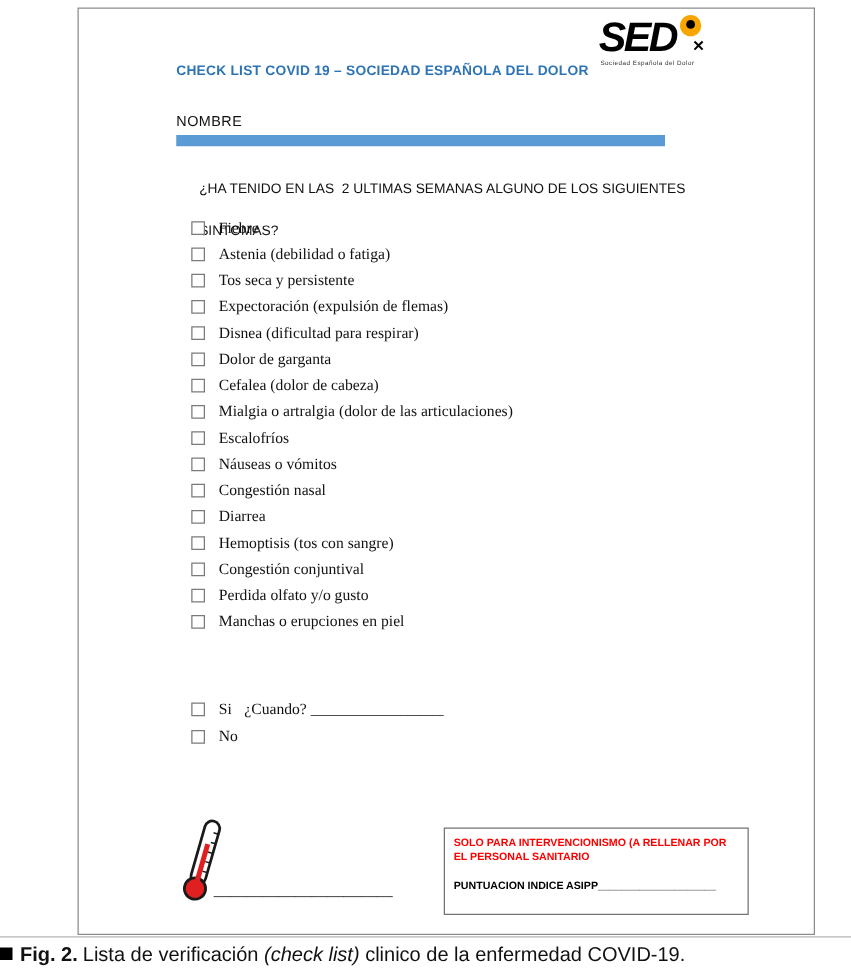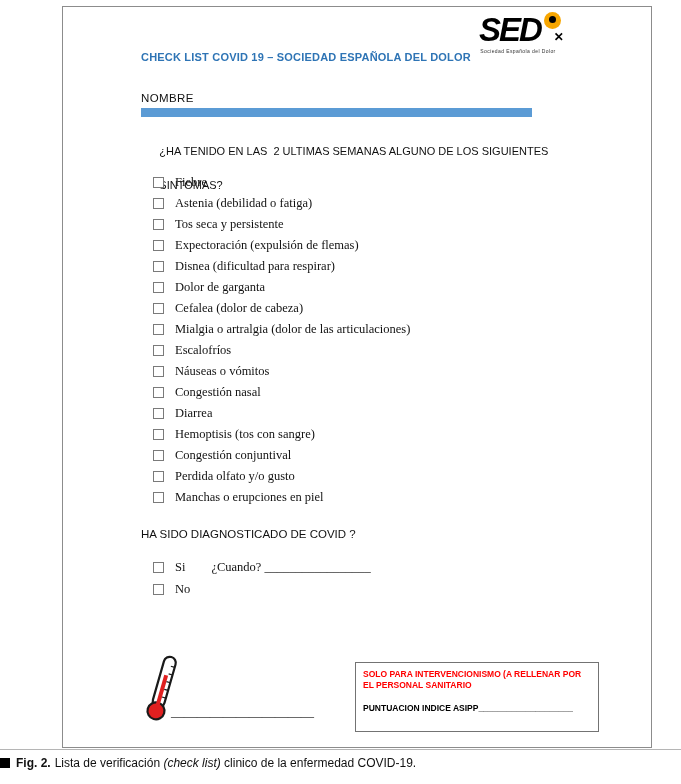--- a/index.html
+++ b/index.html
@@ -61,21 +61,21 @@
   .checkbox {
     width:9px; height:9px; border:1px solid #7a7a7a; background:#fff;
     margin-right:11px; flex:none; display:inline-block;
   }
   .serif { font-family:Liberation Serif, serif; font-size:12.5px; color:#111; }
 
   .diagnosed { position:absolute; left:78px; top:521px; font-size:11.5px; color:#111; }
 
   .yesno { position:absolute; left:90px; top:549px; }
   .yn-row { display:flex; align-items:center; height:22px; }
-  .when { margin-left:26px; white-space:pre; }
+  .when { margin-left:10px; white-space:pre; }
 
   
   .thermometer { position:absolute; left:74px; top:644px; width:52px; height:78px; }
 
   .signature {
     position:absolute; left:108px; top:697px;
     font-family:"Liberation Serif", serif; font-size:13px; white-space:pre;
   }
 
   
@@ -87,21 +87,21 @@
     color:#FF0000; font-weight:700; font-size:8.5px; line-height:11px;
   }
   .red-box-score {
     color:#000; font-weight:700; font-size:8.5px; margin-top:12px;
     white-space:pre;
   }
 
   
   .caption-rule { position:absolute; left:0; top:749px; width:681px; height:1px; background:#b5b5b5; }
   .caption {
-    position:absolute; left:0; top:756px; width:681px; font-size:12px;
+    position:absolute; left:0; top:756px; width:681px; font-size:16px;
     color:#111; display:flex; align-items:flex-start;
   }
   .caption-square { width:10px; height:10px; background:#000; margin:2px 6px 0 0; flex:none; }
   .fig-label { font-weight:700; margin-right:4px; }
   .cap-italic { font-style:italic; }
 </style>
 </head>
 <body>
 
 <div id="page">
@@ -189,21 +189,20 @@
         <div class="symptom-row">
           <span class="checkbox"></span>
           <span class="serif">Perdida olfato y/o gusto</span>
         </div>
         <div class="symptom-row">
           <span class="checkbox"></span>
           <span class="serif">Manchas o erupciones en piel</span>
         </div>
       </div>
 
-    <div class="diagnosed">HA SIDO DIAGNOSTICADO DE COVID ?</div>
 
     <div class="yesno">
       <div class="yn-row">
         <span class="checkbox"></span>
         <span class="serif">Si</span>
         <span class="serif when">¿Cuando? _________________</span>
       </div>
       <div class="yn-row">
         <span class="checkbox"></span>
         <span class="serif">No</span>

